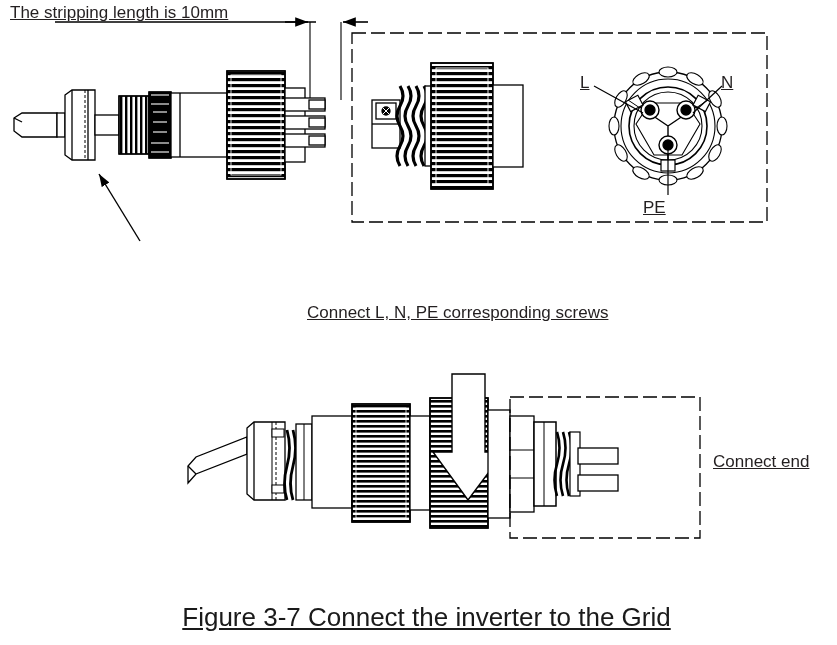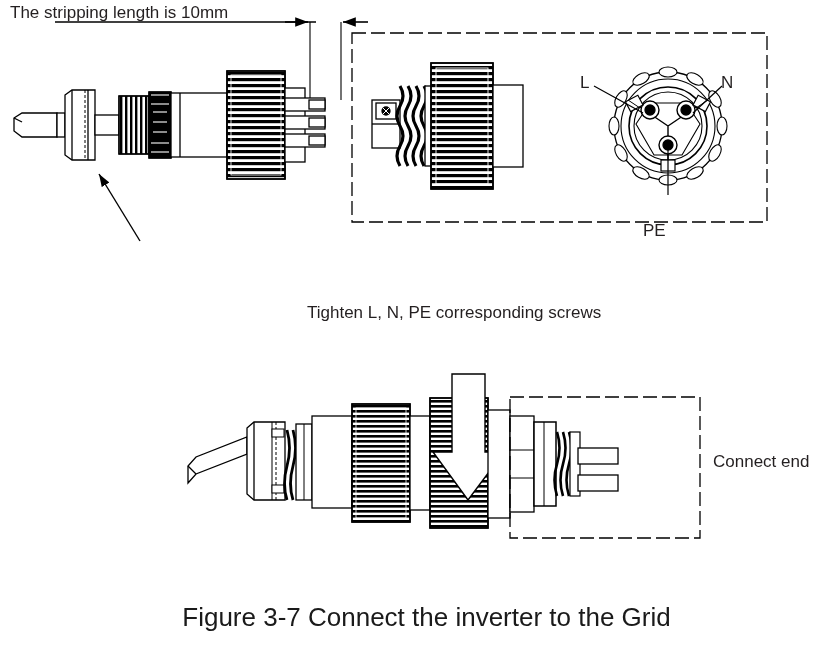--- a/index.html
+++ b/index.html
@@ -23,28 +23,29 @@
     top: 0;
     left: 0;
     width: 837px;
     height: 645px;
   }
   .lbl {
     position: absolute;
     color: #231f20;
     white-space: nowrap;
     font-family: "Liberation Sans", sans-serif;
+    text-decoration: underline;
   }
   .lbl-strip   { left: 10px;  top: 3px;   font-size: 17px; }
   .lbl-tighten { left: 138px; top: 232px; font-size: 17px; }
   .lbl-screws  { left: 307px; top: 303px; font-size: 17px; }
   .lbl-invend  { left: 713px; top: 452px; font-size: 17px; }
   .lbl-L       { left: 580px; top: 73px;  font-size: 17px; }
   .lbl-N       { left: 721px; top: 73px;  font-size: 17px; }
-  .lbl-PE      { left: 643px; top: 198px; font-size: 17px; margin-top: 23px; }
+  .lbl-PE      { left: 643px; top: 198px; font-size: 17px; }
   .lbl-caption { left: 8px;     top: 602px; width: 837px; text-align: center;
                  font-size: 26px; color: #1a1a1a; }
 </style>
 </head>
 <body>
 
 <div id="page">
 
   <svg viewBox="0 0 837 645">
     <defs>
@@ -271,21 +272,21 @@
       </g>
 
       <rect x="510" y="397" width="190" height="141" fill="none" stroke="#000000" stroke-width="1.3" stroke-dasharray="14,5"></rect>
 
     </g>
   </svg>
 
   <div class="lbl lbl-strip">The stripping length is 10mm</div>
 
 
-  <div class="lbl lbl-screws">Tighten L, N, PE corresponding screws</div>
+  <div class="lbl lbl-screws">Connect L, N, PE corresponding screws</div>
 
   <div class="lbl lbl-invend">Connect end</div>
 
   <div class="lbl lbl-L">L</div>
 
   <div class="lbl lbl-N">N</div>
 
   <div class="lbl lbl-PE">PE</div>
 
   <div class="lbl lbl-caption">Figure 3-7 Connect the inverter to the Grid</div>

